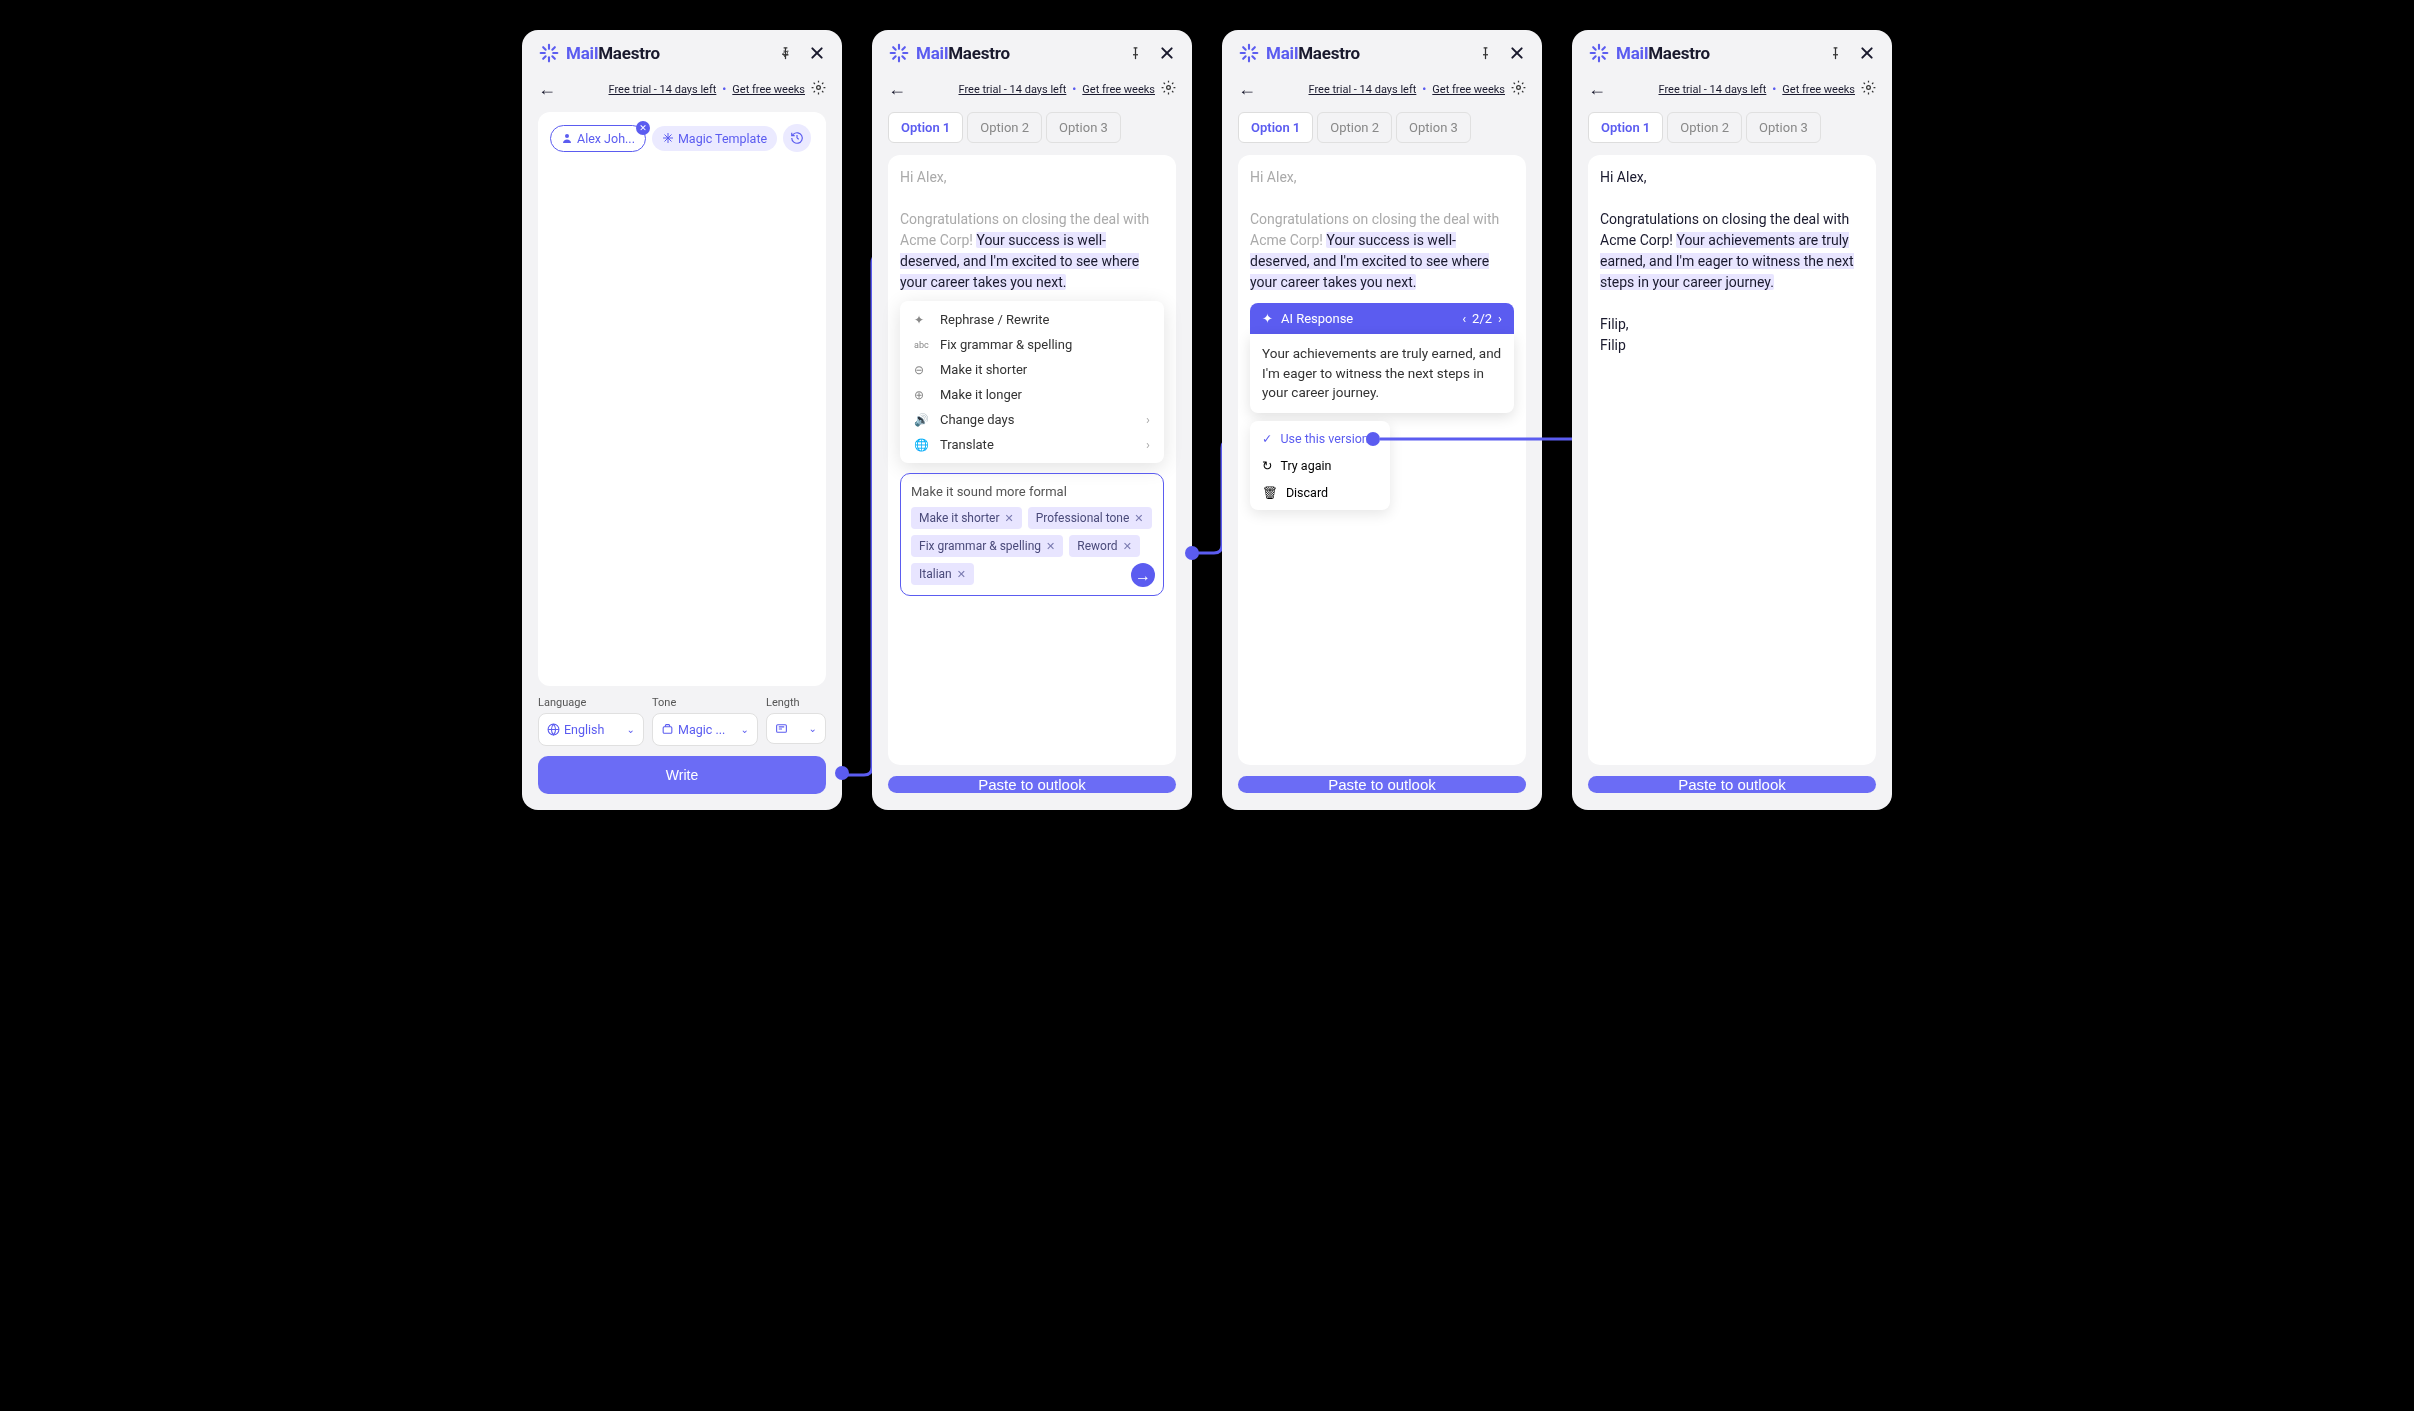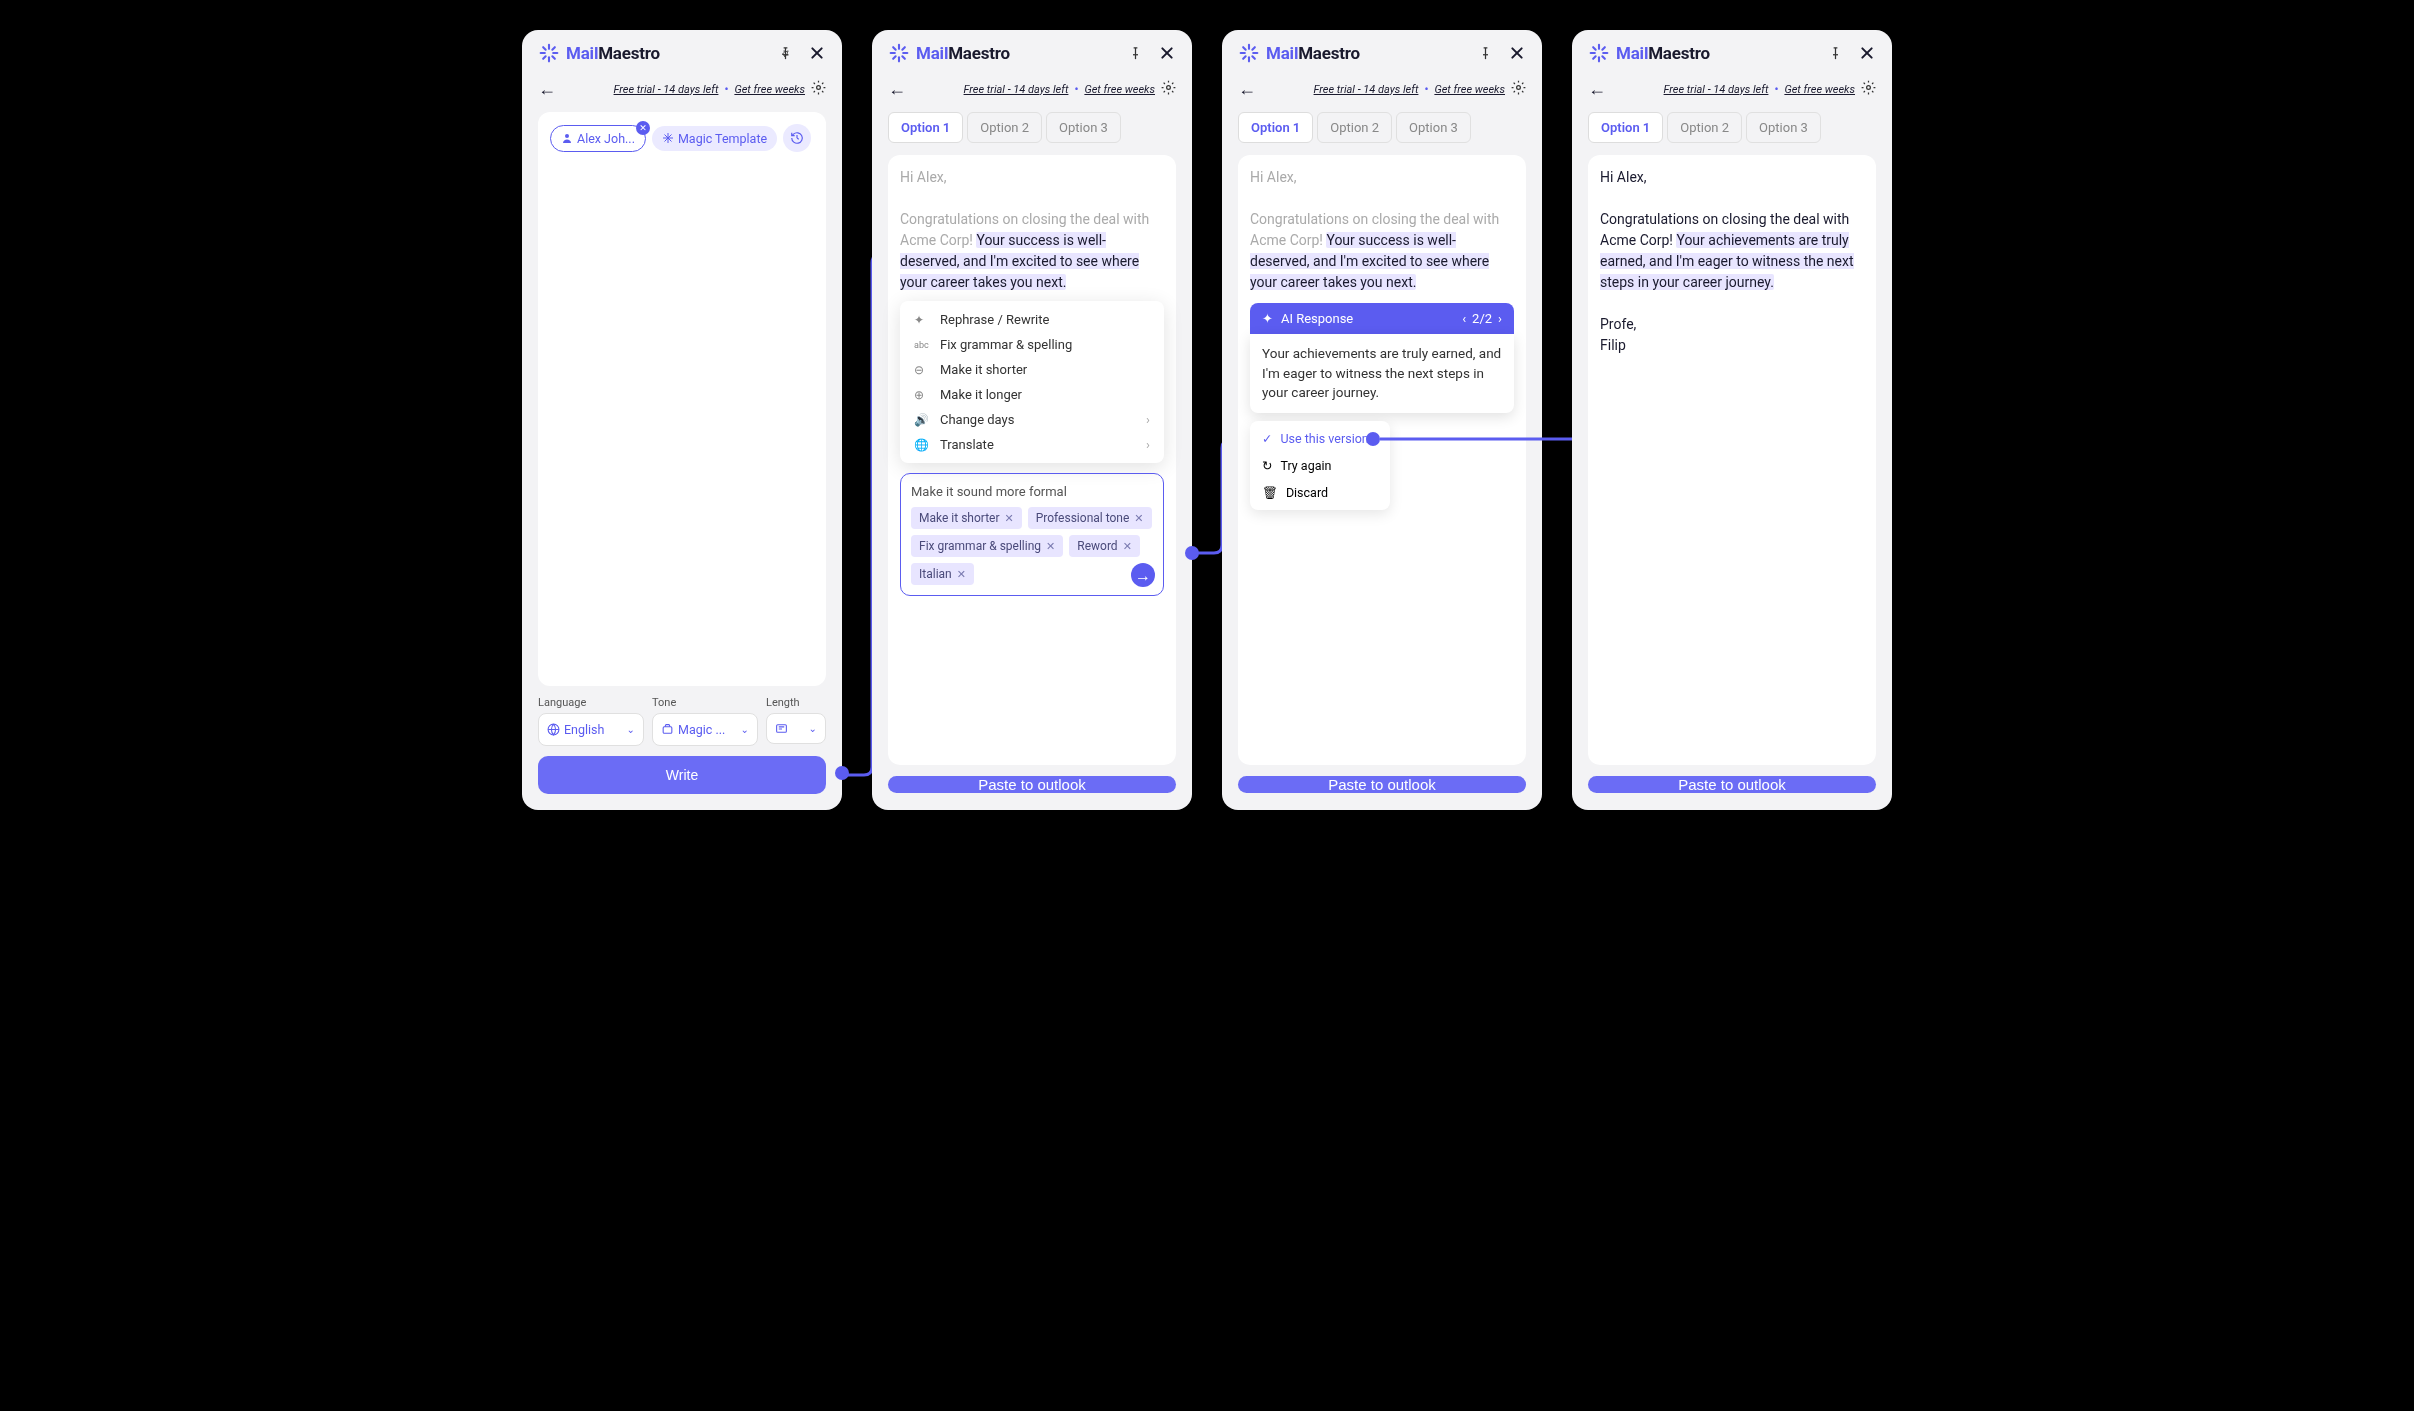--- a/index.html
+++ b/index.html
@@ -79,21 +79,20 @@
 }
 .back-arrow {
   font-size: 18px;
   cursor: pointer;
   color: #1a1a2e;
 }
 .trial-text {
   text-decoration: underline;
   color: #1a1a2e;
   cursor: pointer;
-  font-style: italic;
 }
 .dot { color: #5b5cf0; font-weight: bold; }
 .gear { cursor: pointer; }
 .content-card {
   background: #fff;
   border-radius: 12px;
   padding: 12px;
   flex: 1;
   display: flex;
   flex-direction: column;
@@ -752,21 +751,21 @@
     </div>
     <div class="tabs">
       <div class="tab active">Option 1</div>
       <div class="tab inactive">Option 2</div>
       <div class="tab inactive">Option 3</div>
     </div>
     <div class="content-card content-wrap">
       <div class="email-body">
         <span>Hi Alex,</span><br><br>
         <span>Congratulations on closing the deal with Acme Corp! </span><span class="highlight">Your achievements are truly earned, and I'm eager to witness the next steps in your career journey.</span><br><br>
-        <span>Profe,</span><br>
+        <span>Filip,</span><br>
         <span>Filip</span>
       </div>
     </div>
     <div class="footer">
       <button class="big-btn">Paste to outlook</button>
     </div>
   </div>
 </div>
 
 </body></html>

